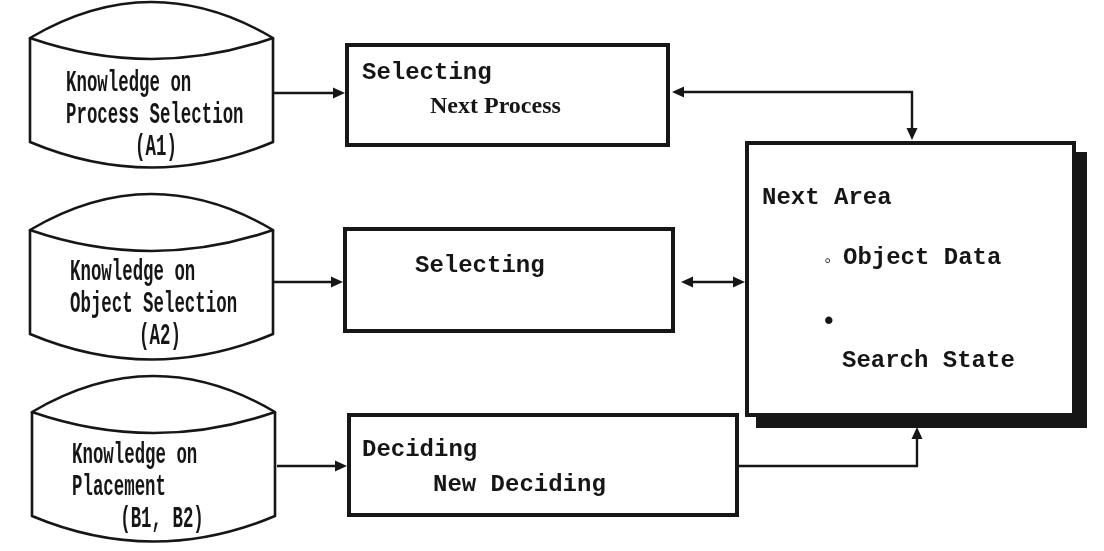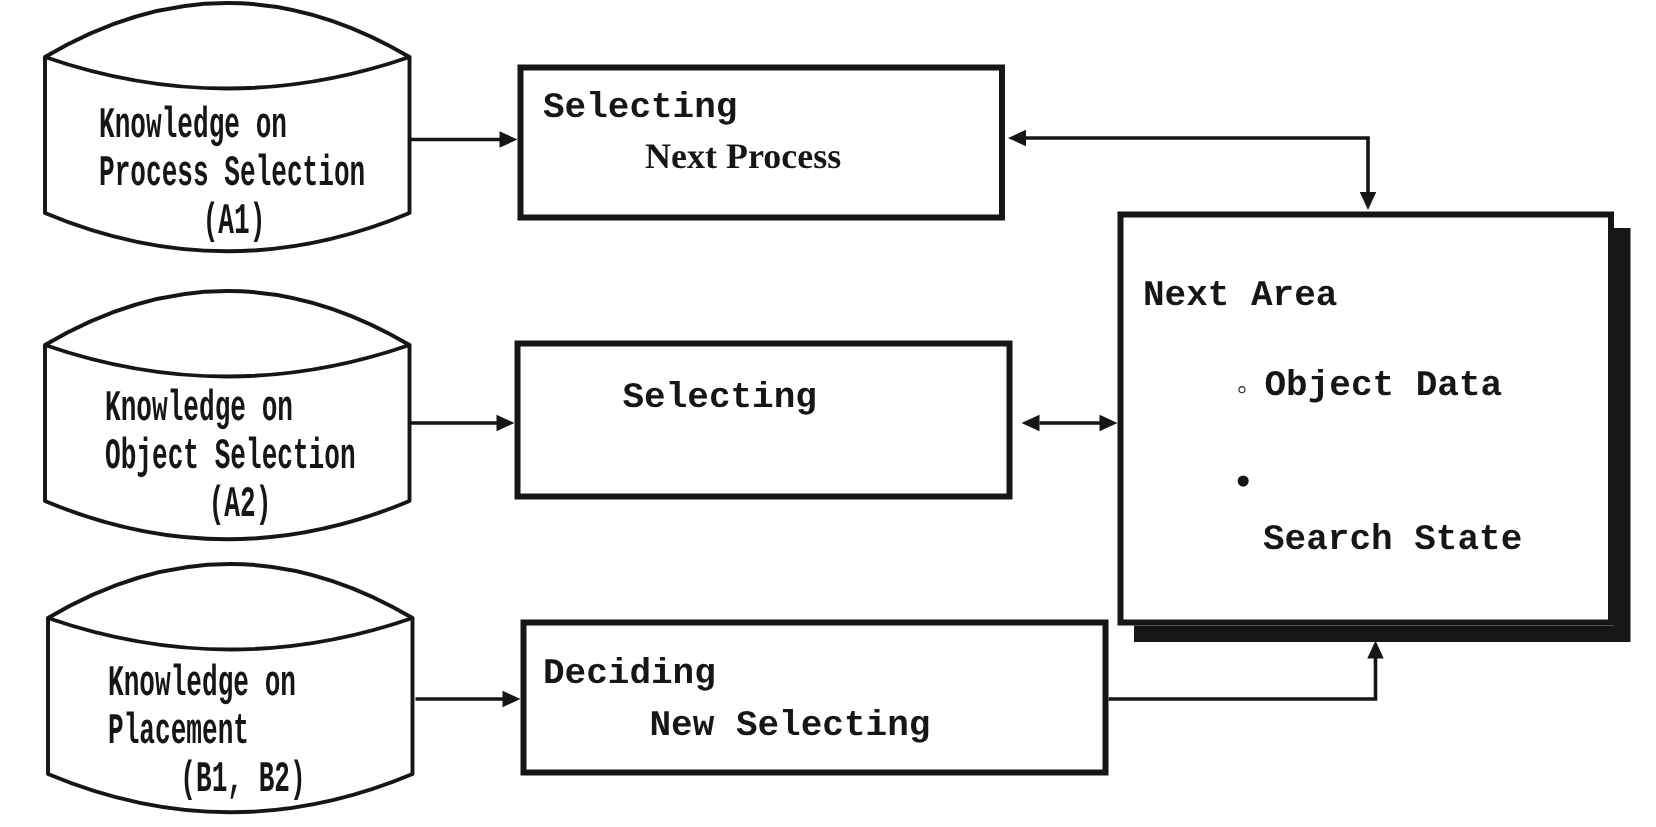--- a/index.html
+++ b/index.html
@@ -105,21 +105,21 @@
     <div class="txt" style="left:13px; top:11px;">Selecting</div>
     <div class="txt" style="left:81px; top:43px;font-family:Liberation Serif, serif;">Next Process</div>
   </div>
 
   <div class="pbox" style="left:343px; top:227px; width:332px; height:106px;">
     <div class="txt" style="left:68px; top:20px;">Selecting</div>
   </div>
 
   <div class="pbox" style="left:347px; top:413px; width:392px; height:104px;">
     <div class="txt" style="left:11px; top:18px;">Deciding</div>
-    <div class="txt" style="left:82px; top:53px;">New Selecting</div>
+    <div class="txt" style="left:82px; top:53px;">New Deciding</div>
   </div>
 
   <div class="pbox shadow" style="left:745px; top:141px; width:331px; height:276px;">
     <div class="txt" style="left:13px; top:38px;">Next Area</div>
 
     <div class="txt bullet1" style="left:73px; top:102px;">◦</div>
     <div class="txt" style="left:94px; top:98px;">Object Data</div>
 
     <div class="txt bullet2" style="left:72px; top:162px;">•</div>
     <div class="txt" style="left:93px; top:161px;margin-top:40px;">Search State</div>

